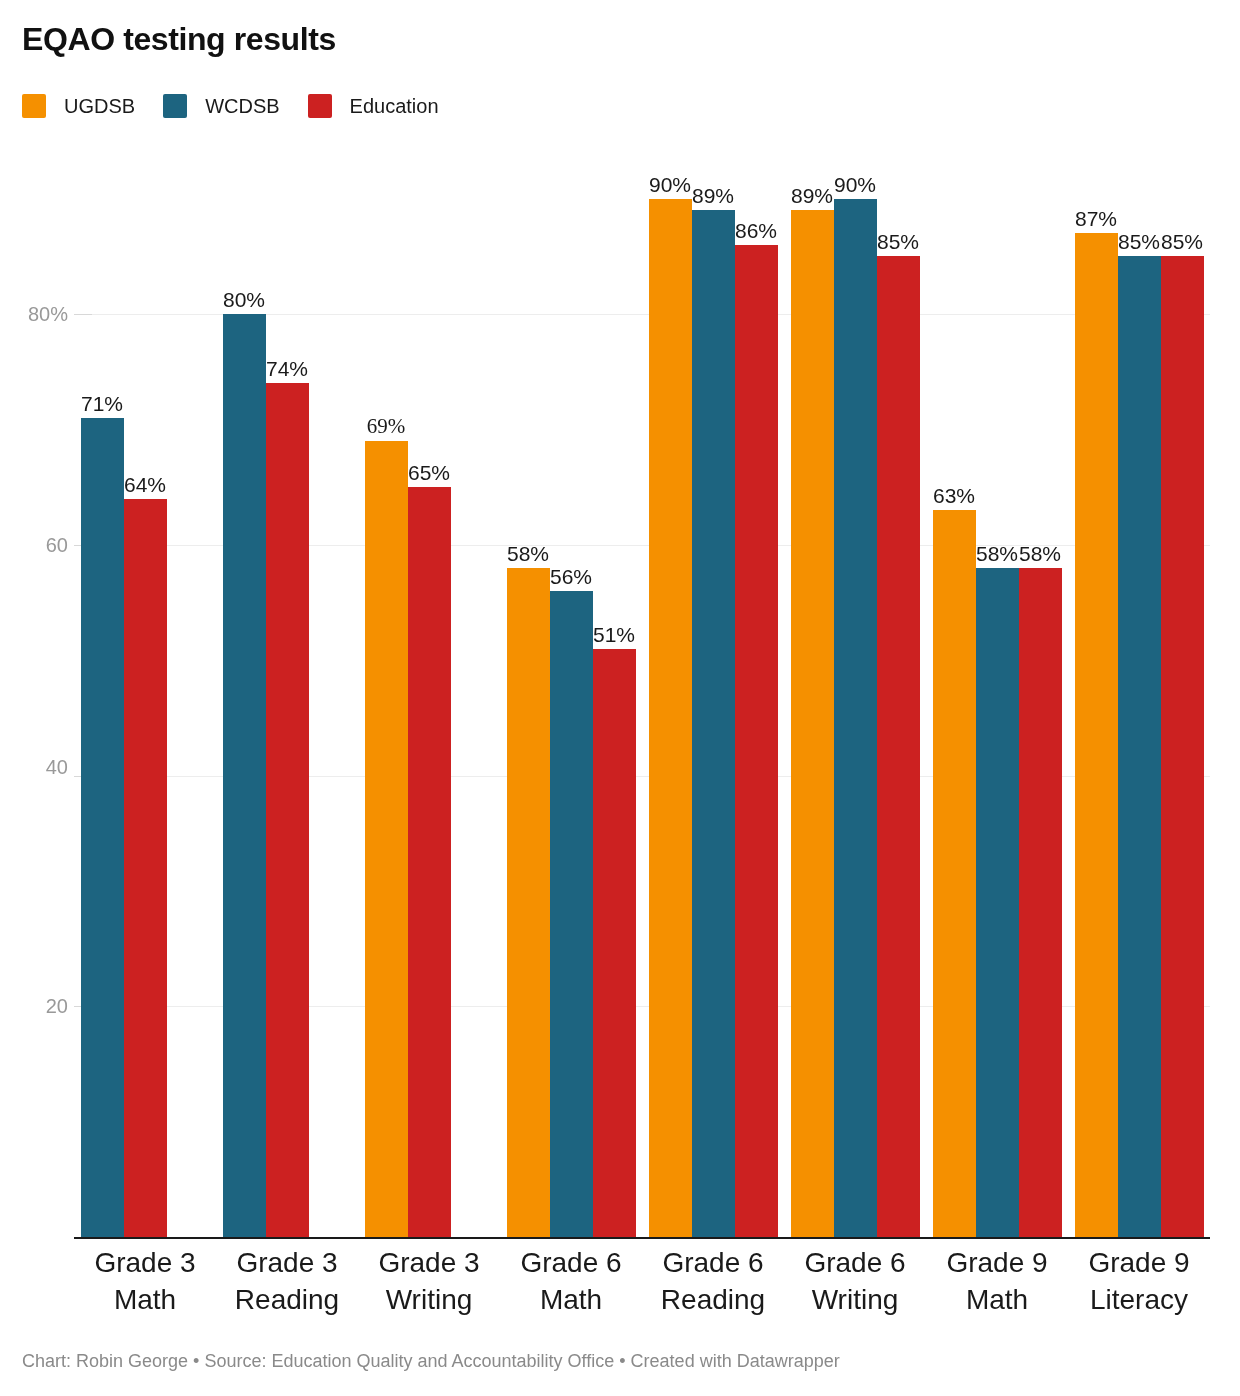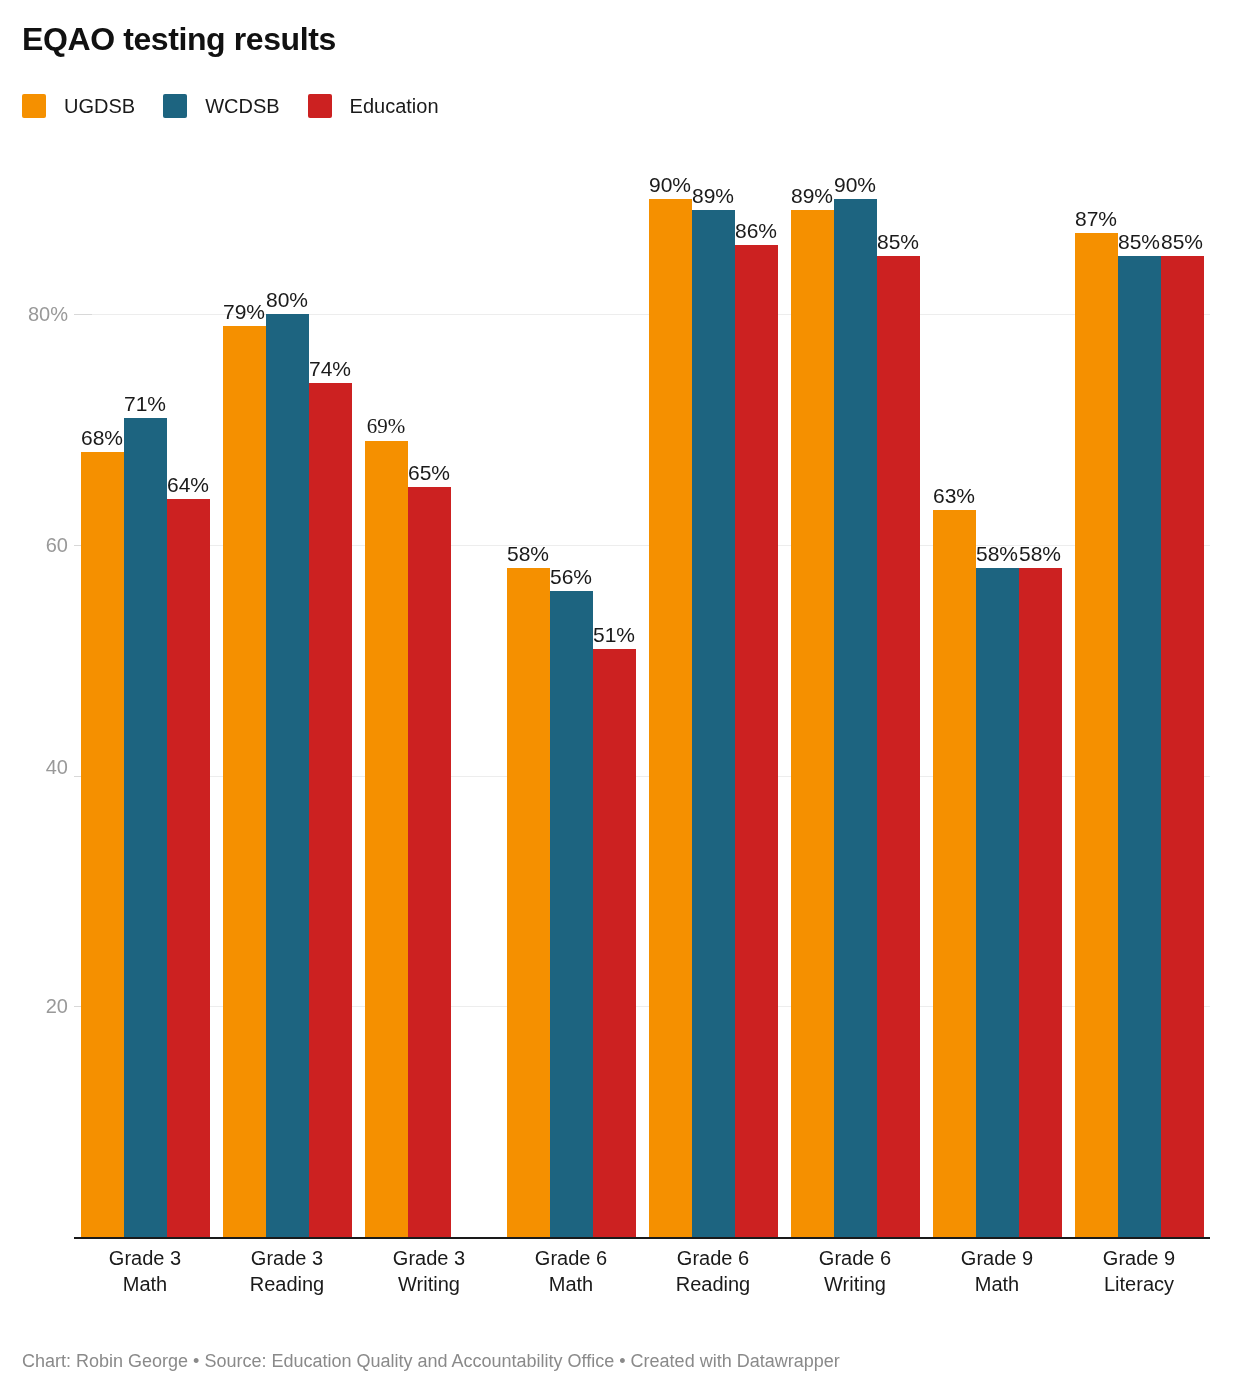--- a/index.html
+++ b/index.html
@@ -71,21 +71,21 @@
     font-size:21px; color:#1a1a1a; white-space:nowrap;
     padding-bottom:2px;
   }
 
   .cat-labels {
     position:absolute; left:74px; top:1245px; width:1136px; height:80px;
   }
   .cat-label {
     position:absolute; top:0;
     text-align:center;
-    font-size:20px; color:#1a1a1a; line-height:1.32;
+    font-size:28px; color:#1a1a1a; line-height:1.32;
   }
   .cat-label span { display:block; }
 
   #footer {
     position:absolute; left:22px; top:1351px;
     font-size:18px; color:#8a8a8a; white-space:nowrap;
   }
 </style>
 </head>
 <body>
@@ -123,37 +123,29 @@
       <div class="line-main"></div>
     </div>
     <div class="ylabel" style="top: 453px;">40</div>
     <div class="gridline" style="top: 692.25px;">
       <div class="line-stub"></div>
       <div class="line-main"></div>
     </div>
     <div class="ylabel" style="top: 692.25px;">20</div>
     <div class="bar-group" style="left: 6.5px; width: 129px;">
       <div class="bar-wrap" style="width: 43px;">
-        <div class="bar" title="Grade 3 Math — UGDSB: 68%" style="height: 784.55px; background: rgb(245, 144, 0);"></div>
-        <div class="bar-label" style="top: 138.45px;">68%</div>
-      </div>
-      <div class="bar-wrap" style="width: 43px;">
         <div class="bar" title="Grade 3 Math — WCDSB: 71%" style="height: 819.163px; background: rgb(29, 100, 128);"></div>
         <div class="bar-label" style="top: 103.837px;">71%</div>
       </div>
       <div class="bar-wrap" style="width: 43px; text-align: center;">
         <div class="bar" title="Grade 3 Math — Provincial: 64%" style="height: 738.4px; background: rgb(204, 33, 33);"></div>
         <div class="bar-label" style="top: 184.6px;">64%</div>
       </div>
     </div>
     <div class="bar-group" style="left: 148.5px; width: 129px;">
-      <div class="bar-wrap" style="width: 43px;">
-        <div class="bar" title="Grade 3 Reading — UGDSB: 79%" style="height: 911.462px; background: rgb(245, 144, 0);"></div>
-        <div class="bar-label" style="top: 11.5375px;">79%</div>
-      </div>
       <div class="bar-wrap" style="width: 43px;">
         <div class="bar" title="Grade 3 Reading — WCDSB: 80%" style="height: 923px; background: rgb(29, 100, 128);"></div>
         <div class="bar-label" style="top: 0px;">80%</div>
       </div>
       <div class="bar-wrap" style="width: 43px;">
         <div class="bar" title="Grade 3 Reading — Provincial: 74%" style="height: 853.775px; background: rgb(204, 33, 33);"></div>
         <div class="bar-label" style="top: 69.225px;">74%</div>
       </div>
     </div>
     <div class="bar-group" style="left: 290.5px; width: 129px;">

